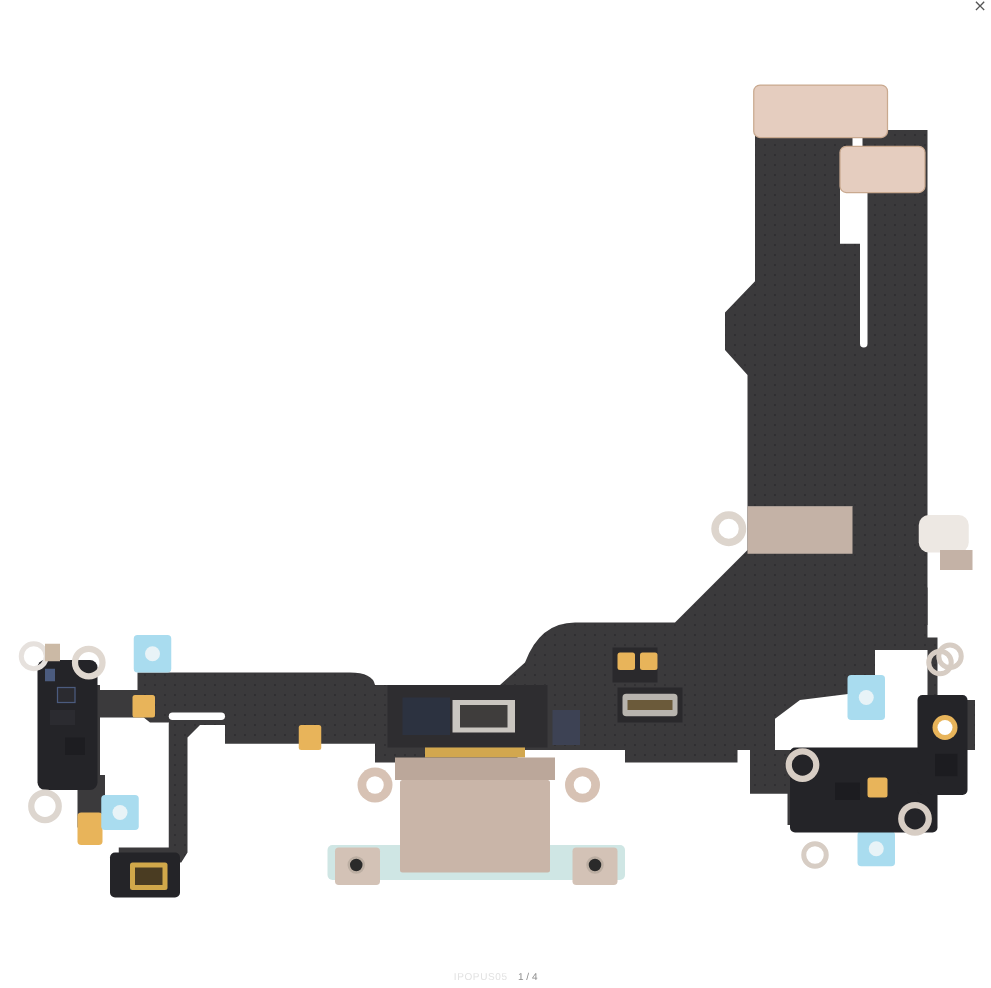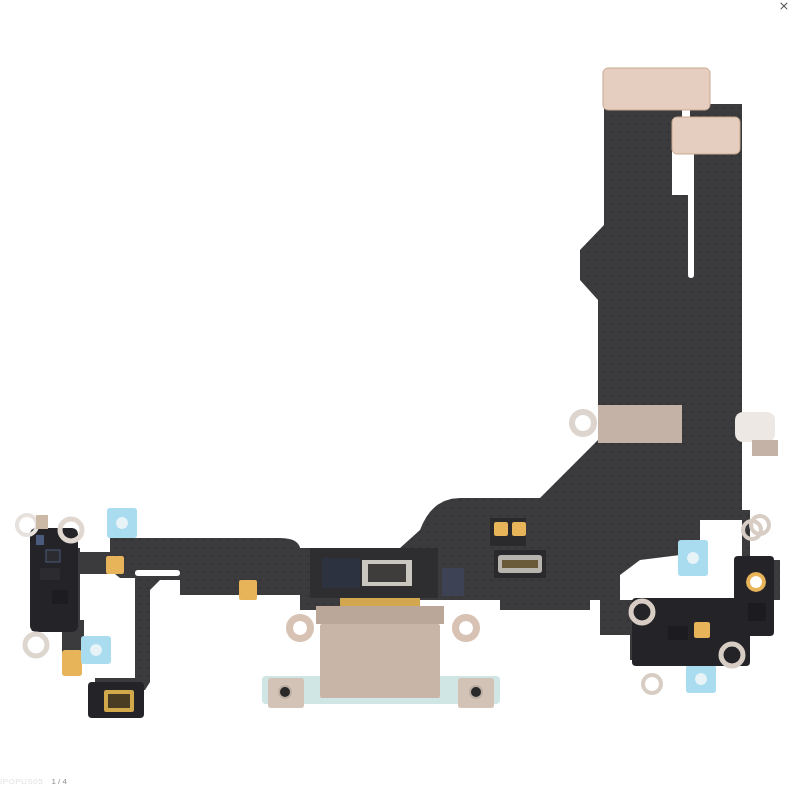--- a/index.html
+++ b/index.html
@@ -1,20 +1,20 @@
 <!DOCTYPE html>
 <html><head>
 <meta charset="utf-8">
 <style>
   html, body { margin:0; padding:0; background:#ffffff; }
   body { width:793px; height:790px; position:relative; overflow:hidden; font-family:"Liberation Sans", sans-serif; }
   .viewer { position:absolute; left:0; top:0; width:793px; height:790px; background:#ffffff; }
   .close-btn { position:absolute; right:2px; top:0; width:14px; height:14px; color:#555555; font-size:13px; line-height:12px; text-align:center; cursor:pointer; font-family:"DejaVu Sans", sans-serif; }
   .product-image { position:absolute; left:0; top:0; }
-  .caption { position:absolute; left:0; width:793px; top:777px; text-align:left; font-size:8px; color:#9a9a9a; }
+  .caption { position:absolute; left:0; width:793px; top:777px; text-align:center; font-size:8px; color:#9a9a9a; }
   .caption .filename { color:#e2e2e2; margin-right:6px; letter-spacing:0.5px; }
   .caption .counter { color:#8c8c8c; }
 </style>
 </head>
 <body>
 
 <div class="viewer">
 
   <svg class="product-image" width="793" height="790" viewBox="0 0 793 790" xmlns="http://www.w3.org/2000/svg">
     <defs>

